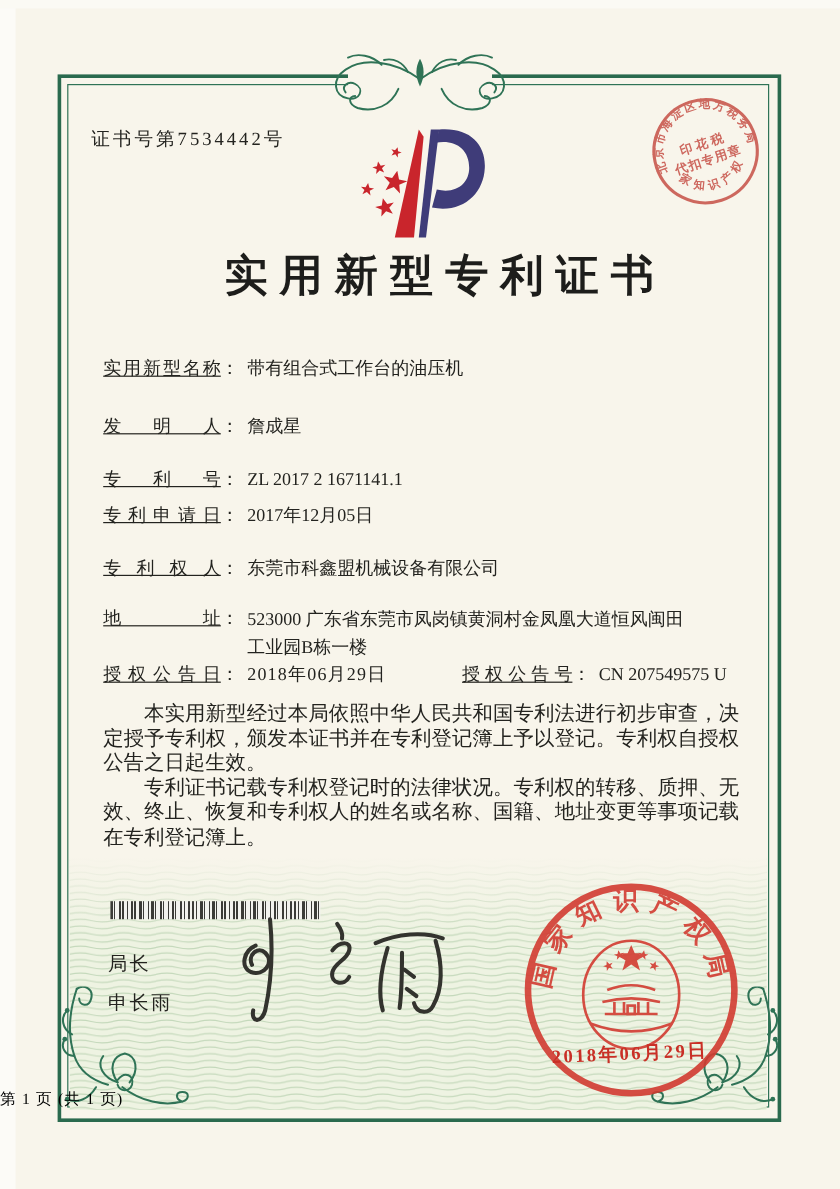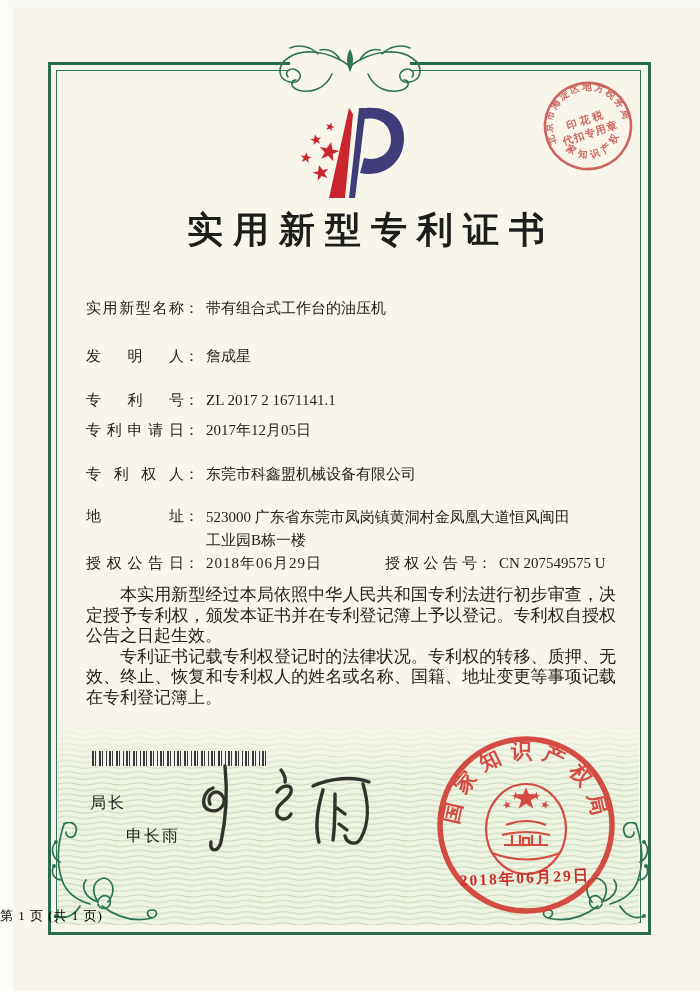--- a/index.html
+++ b/index.html
@@ -17,40 +17,40 @@
     background:linear-gradient(#f8f5eb,rgba(248,245,235,0));}
 
   .cert-no{left:76px;top:106px;font-size:15.5px;letter-spacing:2.5px;color:#23231f;}
 
   .logo{left:293px;top:106px;}
 
   .title{left:0;top:206px;width:700px;text-align:center;font-size:36px;font-weight:700;
     color:#1d1d1b;letter-spacing:10px;text-indent:10px;padding-left:16px;}
 
   .frow{position:absolute;left:86px;font-size:15px;color:#23231f;line-height:21px;white-space:nowrap;}
-  .flabel{display:inline-block;width:98px;text-align:justify;text-align-last:justify;vertical-align:top;}
+  .flabel{display:inline-block;width:98px;text-align:justify;text-align-last:justify;vertical-align:top;text-decoration:underline;}
   .flabel.w92{width:92px;}
   .fcolon{vertical-align:top;}
   .fvalue{margin-left:7px;vertical-align:top;display:inline-block;white-space:normal;}
   .addr .fvalue{width:432px;}
   .addr .fvalue div{line-height:23px;}
 
   .grant-right{left:385px;}
 
   .body-text{left:86px;top:585px;width:530px;font-size:17px;line-height:20.5px;
     color:#23231f;text-align:justify;}
   .body-text p{margin:0;text-indent:2em;}
 
   .barcode{left:92px;top:751px;width:175px;height:15px;
     background:repeating-linear-gradient(90deg,#3b3b37 0 2px,#f2f2ee 2px 3px,#3b3b37 3px 4px,
       #f2f2ee 4px 7px,#3b3b37 7px 9px,#f2f2ee 9px 10px,#3b3b37 10px 11px,#f2f2ee 11px 14px,
       #3b3b37 14px 15px,#f2f2ee 15px 17px);}
 
   .signer-title{left:90px;top:793px;font-size:16px;color:#23231f;letter-spacing:2px;}
-  .signer-name{left:90px;top:826px;font-size:16px;color:#23231f;letter-spacing:2px;margin-left:36px;}
+  .signer-name{left:90px;top:826px;font-size:16px;color:#23231f;letter-spacing:2px;}
   .signature{left:185px;top:758px;}
 
   .seal{left:428px;top:733px;}
   .seal-date{left:420px;top:868px;width:210px;text-align:center;font-size:15.5px;font-weight:700;
     color:#c92f26;letter-spacing:2px;transform:rotate(-2.5deg);}
 
   .footer{left:0;top:907px;width:700px;text-align:left;font-size:13px;color:#000000;letter-spacing:1px;}
 
   .tax-stamp{left:540px;top:78px;}
 
@@ -119,20 +119,21 @@
       <path d="M48,80 C36,76 30,66 36,58"></path>
       <path d="M48,78 C54,70 62,74 60,82 C58,88 50,88 48,82"></path>
       <path d="M52,84 C68,96 86,100 102,96 C108,94 108,88 102,88 C96,88 96,94 102,96"></path>
       <path d="M30,84 C24,94 14,98 6,94"></path>
       <circle cx="6" cy="20" r="2" fill="#2f7356" stroke="none"></circle>
       <circle cx="4" cy="44" r="2" fill="#2f7356" stroke="none"></circle>
       <circle cx="6" cy="94" r="2" fill="#2f7356" stroke="none"></circle>
     </g>
   </svg>
 
+  <div class="abs cert-no">证书号第7534442号</div>
 
   <svg class="abs logo" width="112" height="94" viewBox="0 0 112 94">
     <defs>
       <path id="st" d="M0,-10 L2.94,-3.09 10,-3.09 4.05,1.18 6.18,8.09 0,3.82 -6.18,8.09 -4.05,1.18 -10,-3.09 -2.94,-3.09 Z" fill="#c9252c"></path>
     </defs>
     <use href="#st" transform="translate(36,46) scale(1.0) rotate(12)"></use>
     <use href="#st" transform="translate(23,34) scale(0.55) rotate(-10)"></use>
     <use href="#st" transform="translate(37,21) scale(0.45) rotate(18)"></use>
     <use href="#st" transform="translate(13,52) scale(0.55) rotate(8)"></use>
     <use href="#st" transform="translate(28,67) scale(0.8) rotate(-14)"></use>

